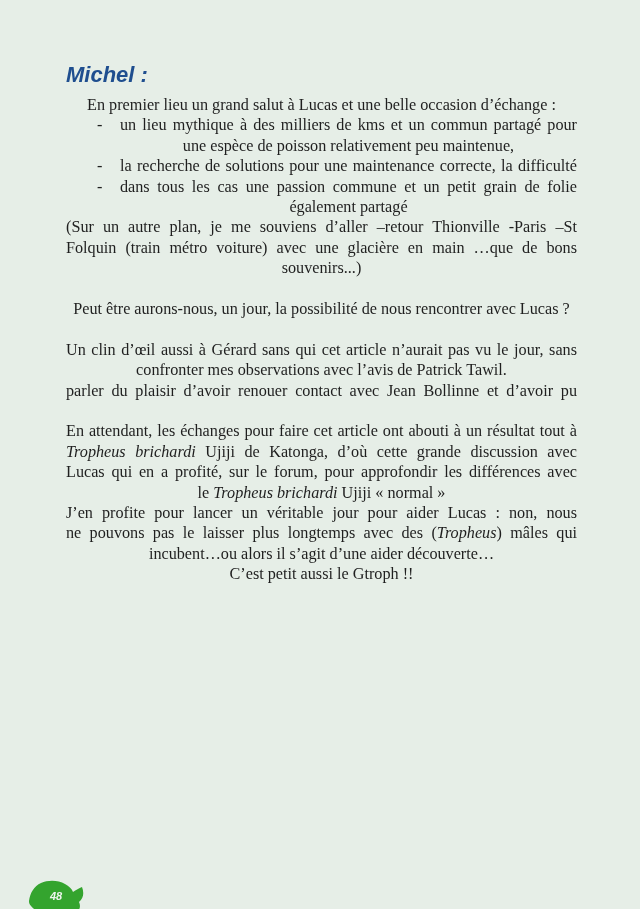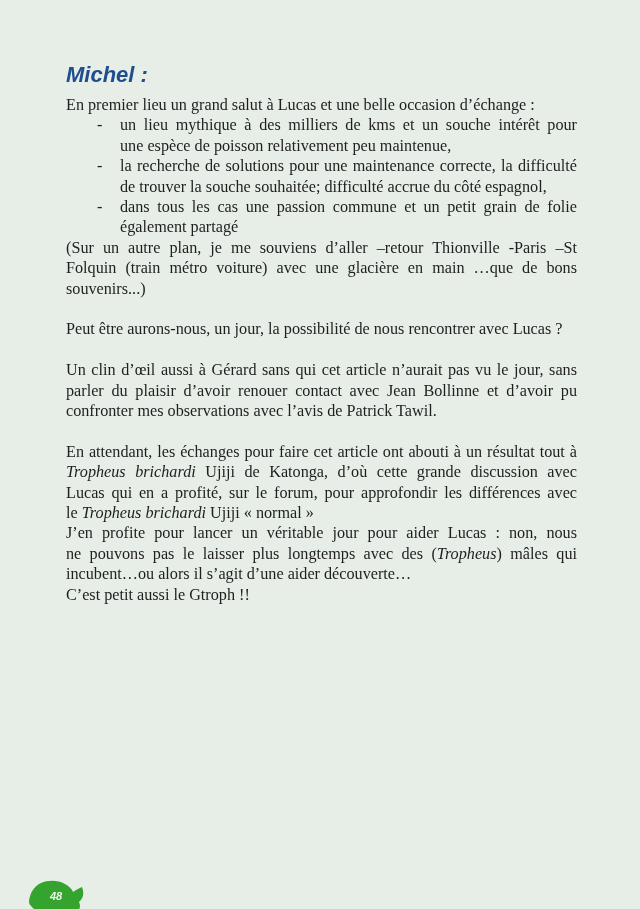--- a/index.html
+++ b/index.html
@@ -23,21 +23,21 @@
     font-family: "Liberation Sans", "DejaVu Sans", sans-serif;
     font-weight: bold;
     font-style: italic;
     font-size: 22px;
     line-height: 26px;
     color: var(--accent, #1f4e8f);
     margin: 0 0 7px 0;
   }
   .block { margin: 0; font-size: 16.2px; }
   .block.gap { margin-top: 20.4px; }
-  .line { line-height: 20.4px; }
+  .line { line-height: 20.4px; text-align: center; }
   .line.just { text-align: justify; text-align-last: justify; }
   .bullet { position: relative; padding-left: 54px; }
   .bullet .marker {
     position: absolute; left: 31px; top: 0;
     line-height: 20.4px;
   }
   .fish-wrap {
     position: absolute;
     left: 26px; top: 879px;
     width: 62px; height: 54px;
@@ -61,45 +61,44 @@
 
 <div class="page">
   <div class="content">
     <h2 class="title">Michel :</h2>
     <div id="body-blocks">
         <div class="block para">
           <div class="line"><span>En premier lieu un grand salut à Lucas et une belle occasion d’échange :</span></div>
         </div>
         <div class="block bullet">
           <span class="marker">-</span>
-          <div class="line just"><span>un lieu mythique à des milliers de kms et un souche intérêt pour</span></div>
+          <div class="line just"><span>un lieu mythique à des milliers de kms et un commun partagé pour</span></div>
           <div class="line"><span>une espèce de poisson relativement peu maintenue,</span></div>
         </div>
         <div class="block bullet">
           <span class="marker">-</span>
           <div class="line just"><span>la recherche de solutions pour une maintenance  correcte, la difficulté</span></div>
-          <div class="line"><span>de trouver la souche souhaitée; difficulté accrue du côté espagnol,</span></div>
         </div>
         <div class="block bullet">
           <span class="marker">-</span>
           <div class="line just"><span>dans tous les cas une passion commune et un petit grain de folie</span></div>
           <div class="line"><span>également partagé</span></div>
         </div>
         <div class="block para">
           <div class="line just"><span>(Sur un autre plan,  je me souviens d’aller –retour Thionville -Paris –St</span></div>
           <div class="line just"><span>Folquin (train métro voiture) avec une glacière en main …que de bons</span></div>
           <div class="line"><span>souvenirs...)</span></div>
         </div>
         <div class="block para gap">
           <div class="line"><span>Peut être aurons-nous, un jour, la possibilité de nous rencontrer avec Lucas ?</span></div>
         </div>
         <div class="block para gap">
           <div class="line just"><span>Un clin d’œil aussi  à Gérard sans qui cet article n’aurait pas vu le jour, sans</span></div>
+          <div class="line"><span>confronter mes observations avec l’avis de Patrick Tawil.</span></div>
           <div class="line just"><span>parler du plaisir d’avoir renouer contact avec Jean Bollinne et d’avoir pu</span></div>
-          <div class="line"><span>confronter mes observations avec l’avis de Patrick Tawil.</span></div>
         </div>
         <div class="block para gap">
           <div class="line just"><span>En attendant, les échanges pour faire cet article ont abouti à un résultat tout à</span></div>
           <div class="line just"><i>Tropheus brichardi</i><span> Ujiji  de  Katonga, d’où cette grande discussion avec</span></div>
           <div class="line just"><span>Lucas qui en a profité, sur le forum,  pour approfondir les différences avec</span></div>
           <div class="line"><span>le </span><i>Tropheus brichardi</i><span> Ujiji « normal »</span></div>
         </div>
         <div class="block para">
           <div class="line just"><span>J’en profite pour lancer un véritable jour pour aider Lucas : non, nous</span></div>
           <div class="line just"><span>ne pouvons pas le laisser plus longtemps avec des (</span><i>Tropheus</i><span>) mâles qui</span></div>

